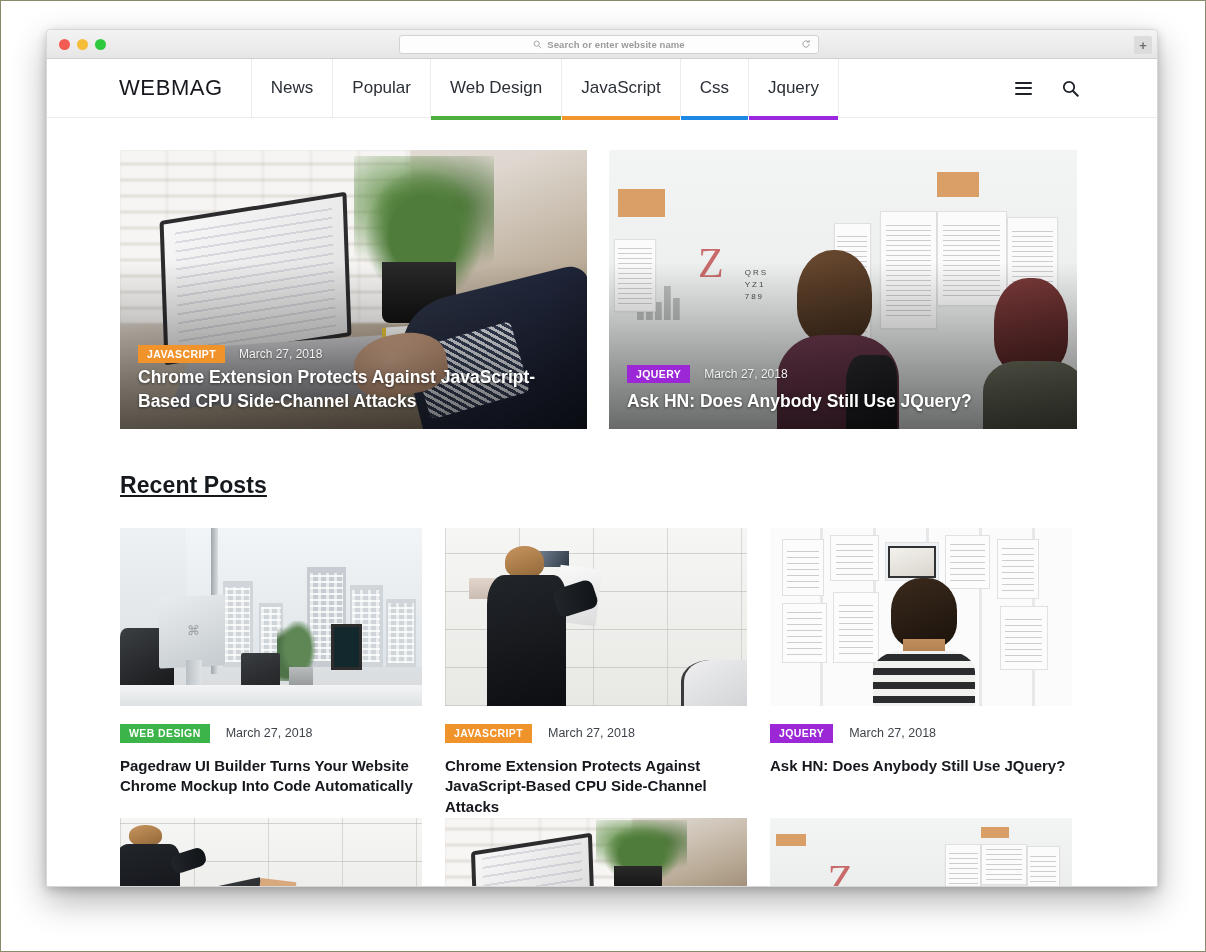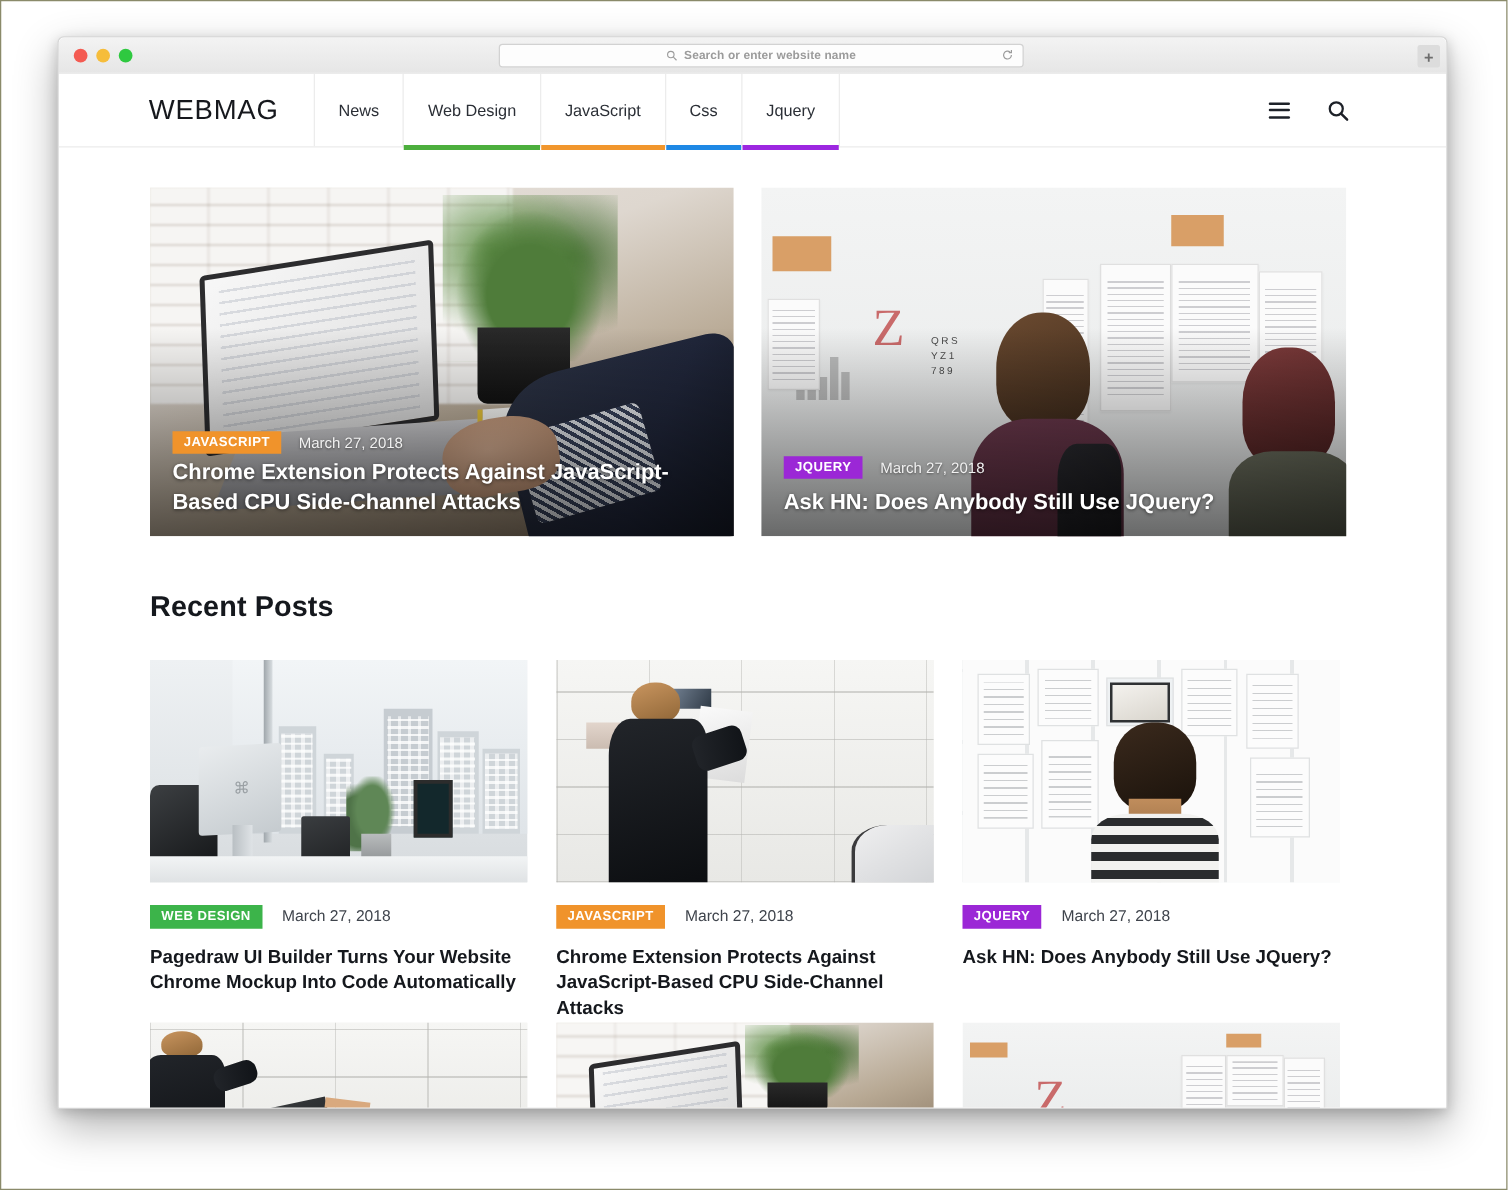--- a/index.html
+++ b/index.html
@@ -78,21 +78,21 @@
     color: #16181d; padding-right: 28px;
     white-space: nowrap;
   }
   .logo .l-light { font-weight: 400; }
   .logo .l-bold { font-weight: 400; }
   .nav { display: flex; align-items: stretch; }
   .nav-item {
     position: relative;
     display: flex; align-items: center; justify-content: center;
     padding: 0 19px;
-    font-size: 13px; color: #2b2f36;
+    font-size: 17px; color: #2b2f36;
     border-left: 1px solid #ececec;
     white-space: nowrap;
   }
   .nav-item:last-child { border-right: 1px solid #ececec; }
   .nav-item .underline {
     position: absolute; left: 0; right: 0; bottom: -3px; height: 4px;
   }
   .header-actions {
     margin-left: auto;
     display: flex; align-items: center; gap: 30px;
@@ -131,21 +131,21 @@
     position: absolute; left: 18px; right: 20px;
     color: #fff; font-size: 17.5px; font-weight: 700; line-height: 1.33;
     text-shadow: 0 1px 3px rgba(0,0,0,.55);
   }
   .feat-card.a .feat-meta { bottom: 66px; }
   .feat-card.a .feat-title { bottom: 16px; }
   .feat-card.b .feat-meta { bottom: 46px; }
   .feat-card.b .feat-title { bottom: 16px; }
   .section-title {
     margin: 43px 0 29px 0;
-    font-size: 23px; font-weight: 700; color: #15181d; letter-spacing: .1px;
+    font-size: 23px; font-weight: 700; color: #15181d; letter-spacing: .1px; text-decoration: underline;
   }
   .posts-grid {
     display: grid; grid-template-columns: 302px 302px 302px;
     column-gap: 23px; row-gap: 28px;
   }
   .post-thumb { width: 302px; height: 178px; overflow: hidden; position: relative; }
   .post-meta { display: flex; align-items: center; gap: 16px; margin: 18px 0 13px 0; }
   .post-date { font-size: 12.5px; color: #3f444c; }
   .post-title {
     font-size: 15px; font-weight: 700; color: #15181d; line-height: 1.38;
@@ -462,20 +462,23 @@
 
       <header class="site-header">
         <div class="logo">
           <span class="l-light">WEB</span>
             <span class="l-bold">MAG</span>
         </div>
 
         <nav class="nav">
           <div class="nav-item">
             <span>News</span>
+          </div>
+          <div class="nav-item">
+            <span>Popular</span>
           </div>
           <div class="nav-item">
             <span>Web Design</span>
             <span class="underline" style="background:#4caf3d"></span>
           </div>
           <div class="nav-item">
             <span>JavaScript</span>
             <span class="underline" style="background:#f1962d"></span>
           </div>
           <div class="nav-item">

